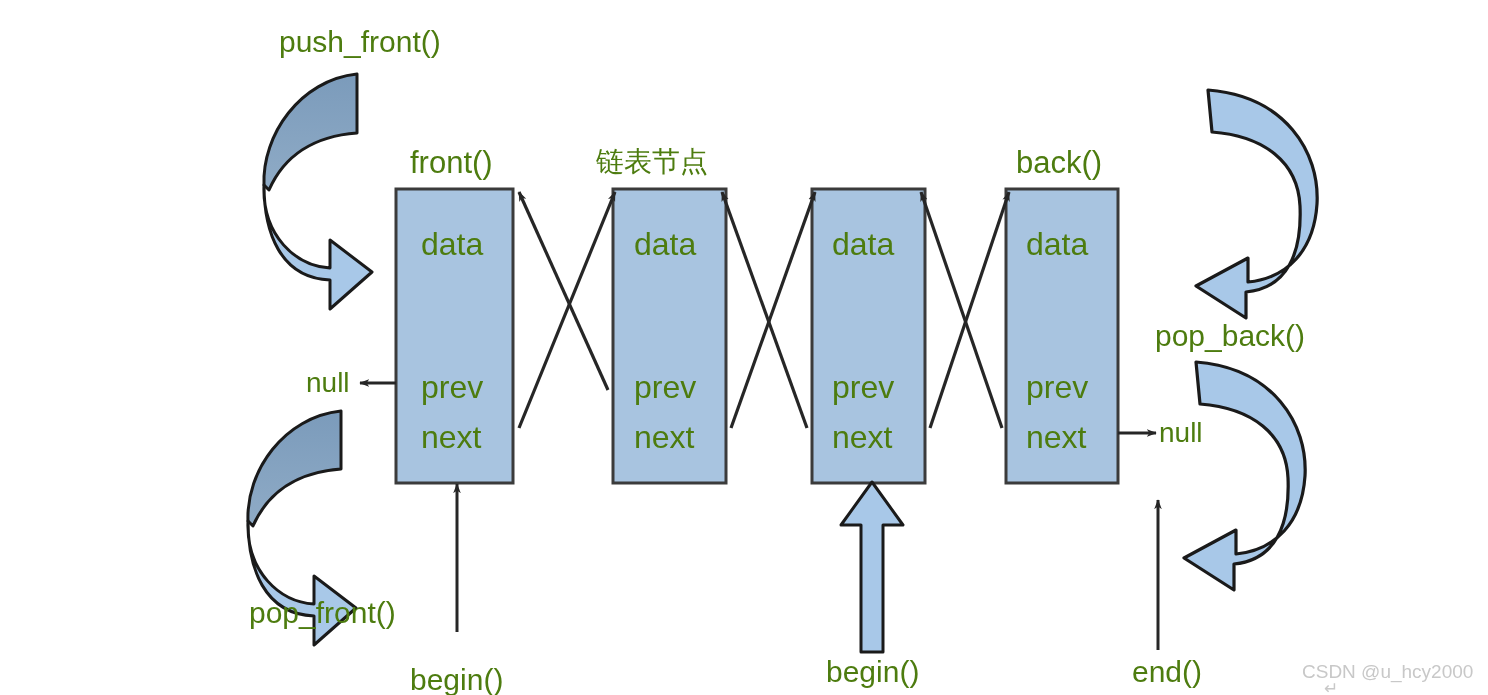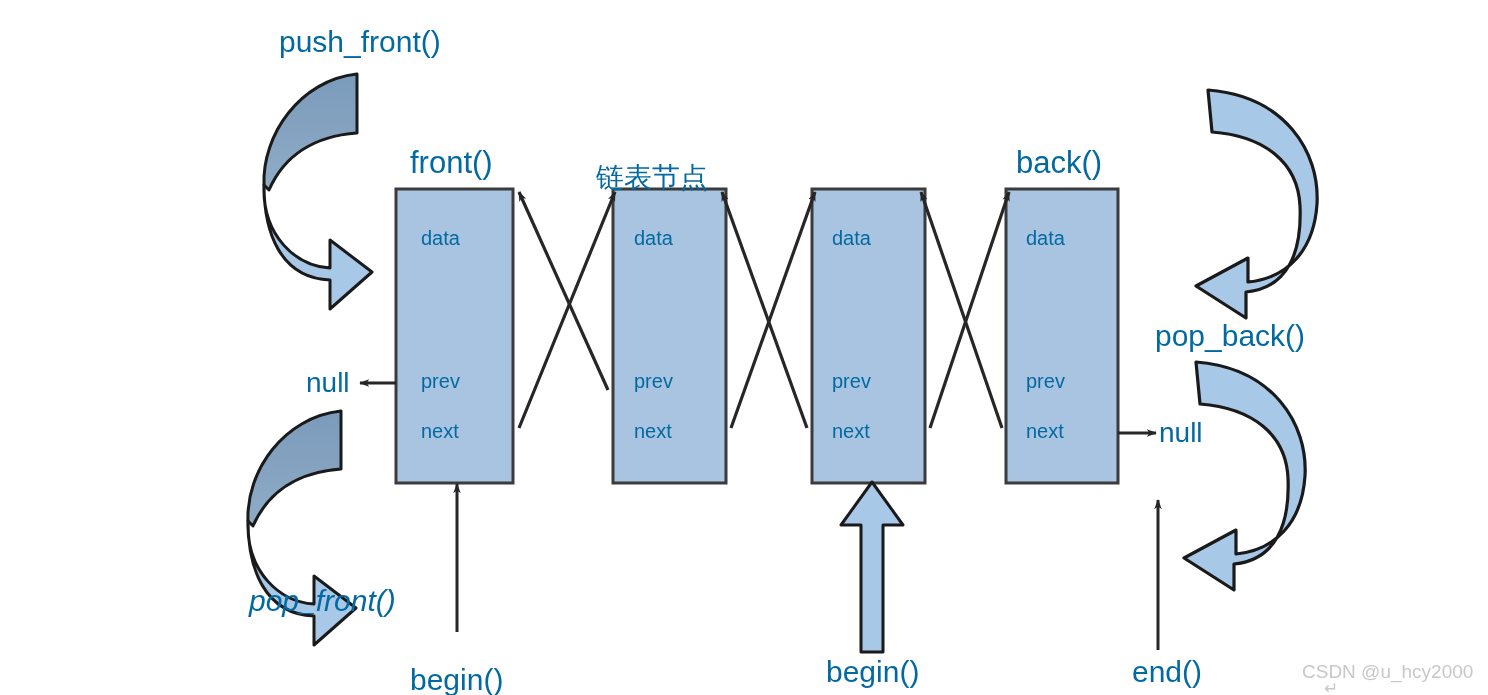--- a/index.html
+++ b/index.html
@@ -20,36 +20,36 @@
   }
   #vector-layer {
     position: absolute;
     left: 0;
     top: 0;
     width: 1488px;
     height: 695px;
   }
   .lbl {
     position: absolute;
-    color: #0369a1;
+    color: #4d7c0f;
     white-space: nowrap;
     line-height: 1;
   }
   .op-label {
     font-size: 30px;
   }
   .node-label {
     font-size: 31px;
   }
   .cn-label {
     font-size: 28px;
     font-family: "DejaVu Sans", sans-serif;
   }
   .field-label {
-    font-size: 20px;
+    font-size: 32px;
   }
   .null-label {
     font-size: 28px;
   }
   .watermark {
     position: absolute;
     color: #c8c8c8;
     font-size: 19px;
     white-space: nowrap;
     line-height: 1.05;
@@ -147,33 +147,33 @@
              L1234,590
              L1234,564
              C1276,560 1290,524 1288,478
              C1286,434 1252,408 1200,404
              Z" fill="#a8c8e8" stroke="#1a1a1a" stroke-width="3.2" stroke-linejoin="round"></path>
   </svg>
 
   <div class="lbl op-label" style="left:279px; top:27px;">push_front()</div>
 
 
-  <div class="lbl op-label" style="left:249px; top:586px;font-style:italic;">pop_front()</div>
+  <div class="lbl op-label" style="left:249px; top:598px;">pop_front()</div>
 
   <div class="lbl op-label" style="left:1155px; top:321px;">pop_back()</div>
 
   <div class="lbl op-label" style="left:410px; top:665px;">begin()</div>
 
   <div class="lbl op-label" style="left:826px; top:657px;">begin()</div>
 
   <div class="lbl op-label" style="left:1132px; top:657px;">end()</div>
 
   <div class="lbl node-label" style="left:410px; top:147px;">front()</div>
 
-  <div class="lbl cn-label" style="left:596px; top:148px;margin-top:16px;">链表节点</div>
+  <div class="lbl cn-label" style="left:596px; top:148px;">链表节点</div>
 
   <div class="lbl node-label" style="left:1016px; top:147px;">back()</div>
 
   <div class="lbl field-label" style="left:421px; top:228px;">data</div>
   <div class="lbl field-label" style="left:421px; top:371px;">prev</div>
   <div class="lbl field-label" style="left:421px; top:421px;">next</div>
 
   <div class="lbl field-label" style="left:634px; top:228px;">data</div>
   <div class="lbl field-label" style="left:634px; top:371px;">prev</div>
   <div class="lbl field-label" style="left:634px; top:421px;">next</div>

